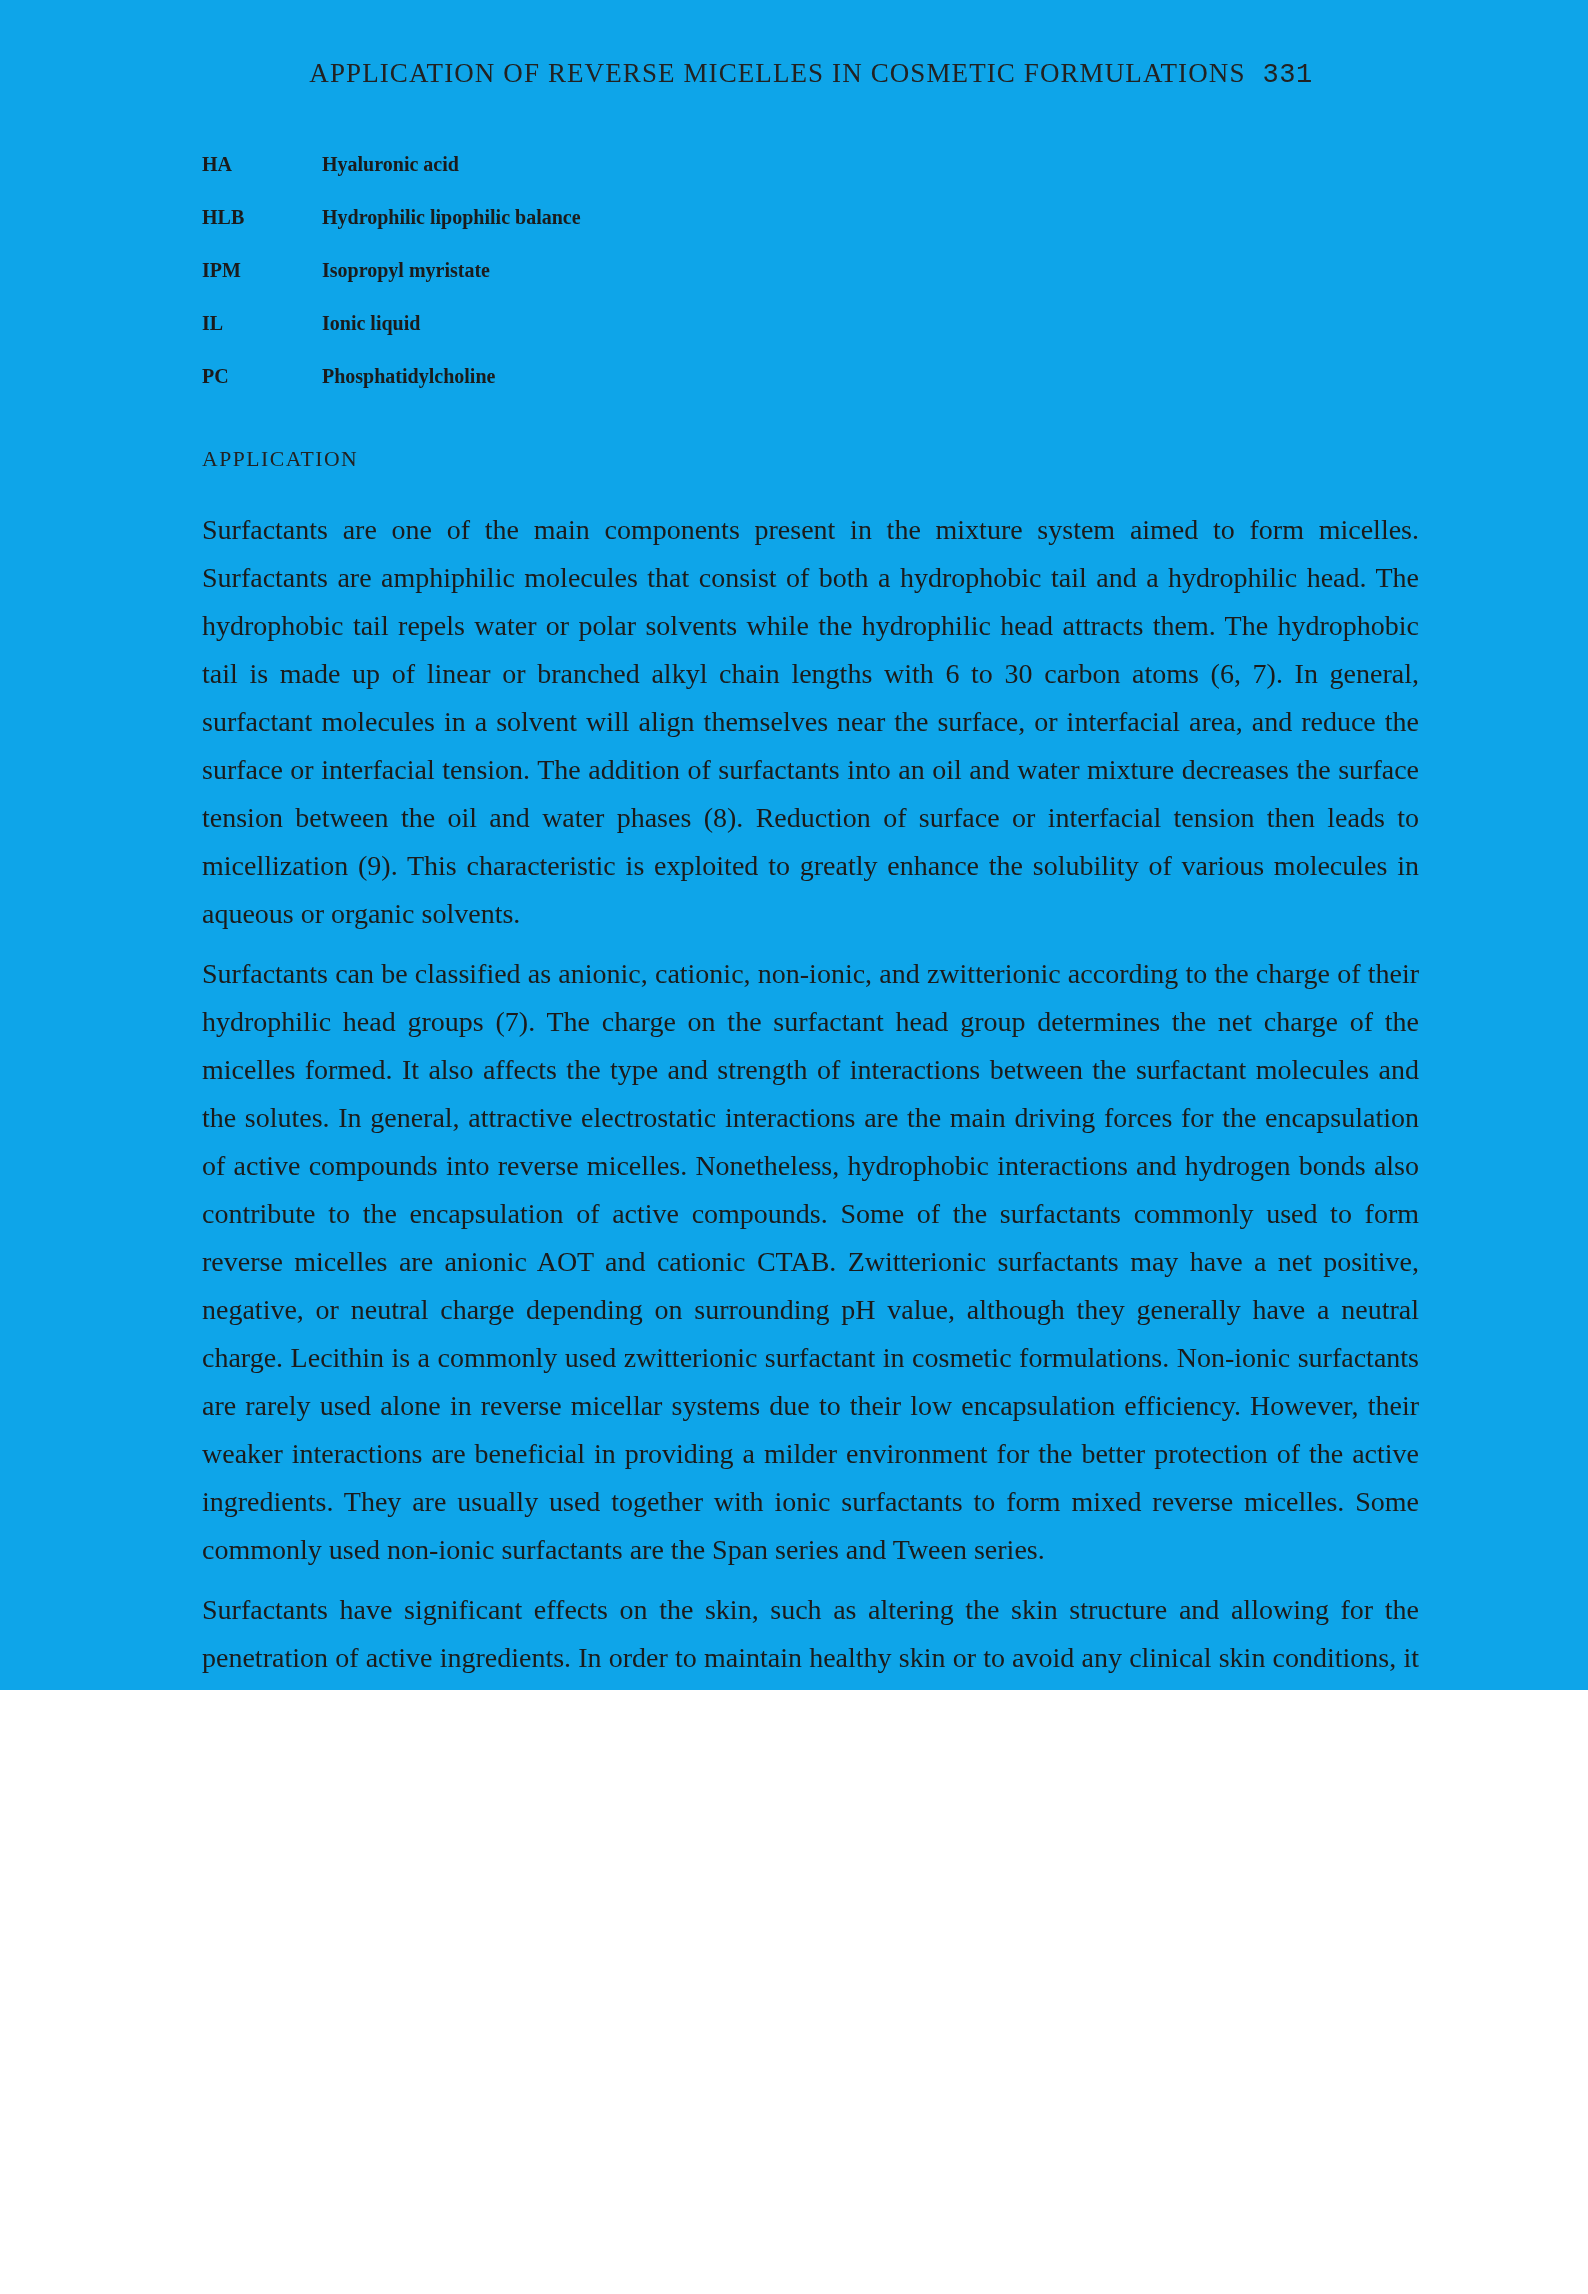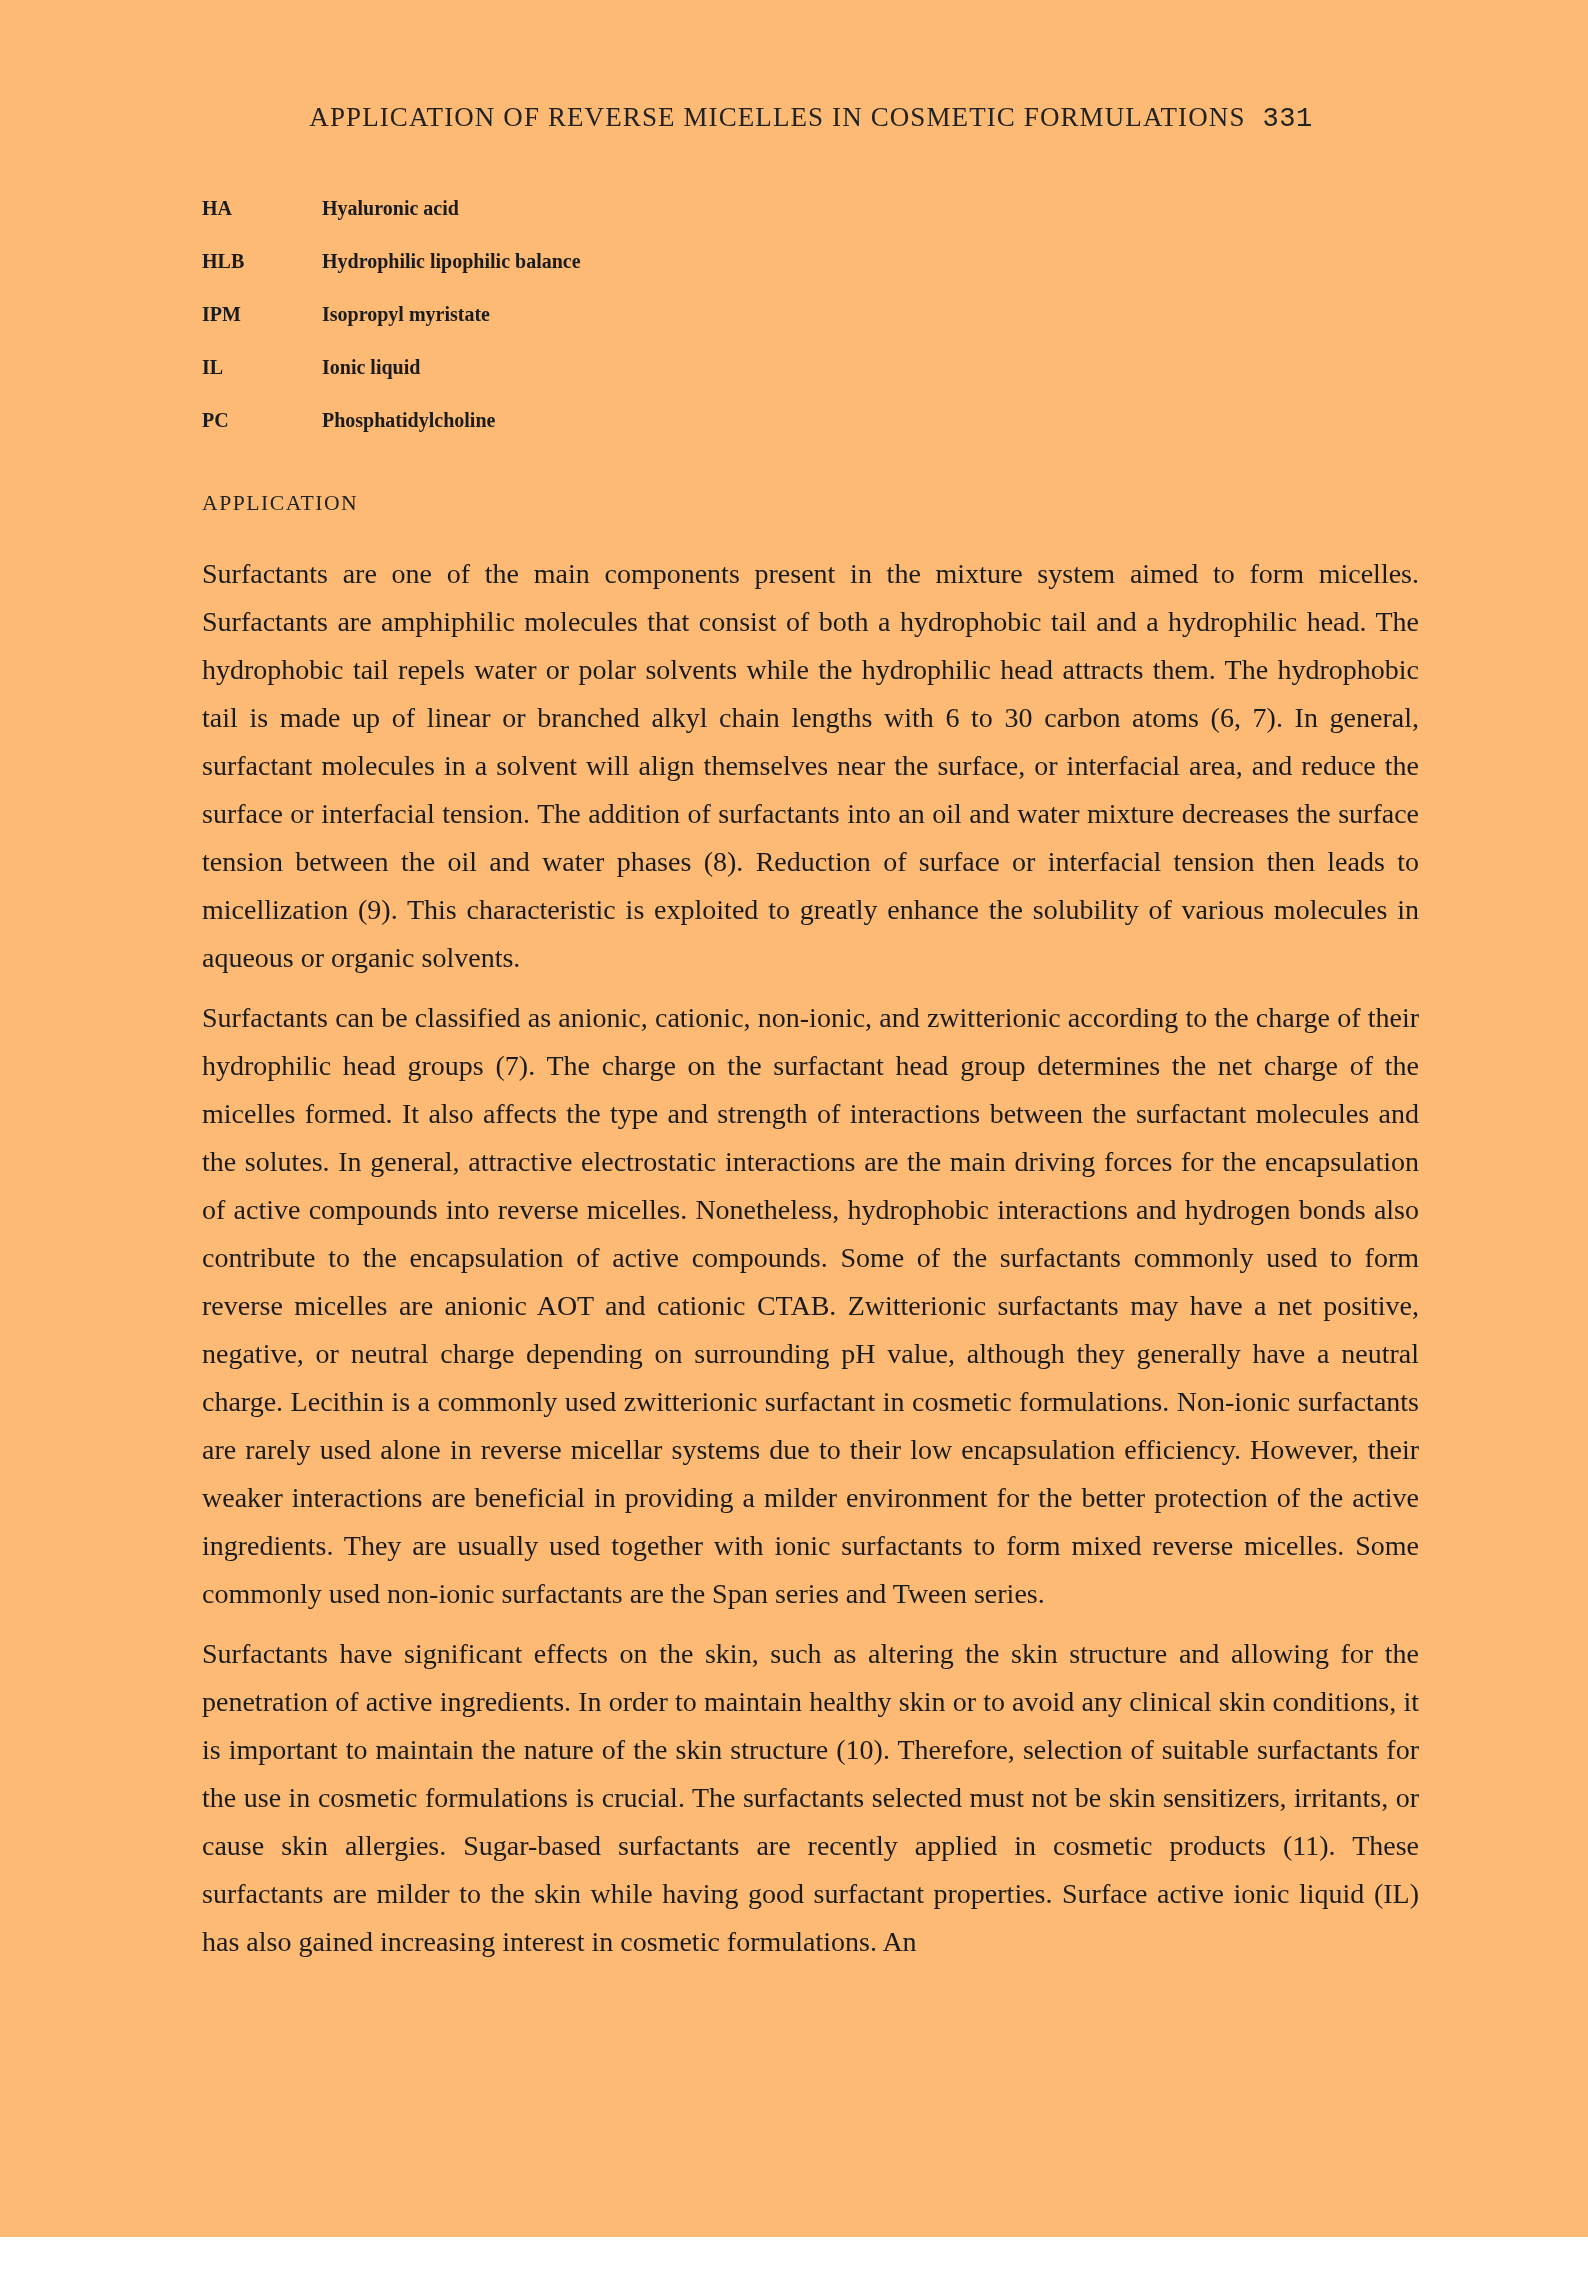--- a/index.html
+++ b/index.html
@@ -6,23 +6,23 @@
 
   html, body {
     background: #ffffff;
     font-family: "Liberation Serif", serif;
     color: #1b1b1b;
   }
 
   .page {
     position: relative;
     width: 1589px;
-    height: 2237px;
-    background: #fdba74;
-    padding: 102px 169px 0 202px;
+    height: 1690px;
+    background: #0ea5e9;
+    padding: 58px 169px 0 202px;
     overflow: hidden;
   }
 
   
   .running-head {
     display: flex;
     justify-content: center;
     align-items: baseline;
     gap: 17px;
     font-size: 27px;

